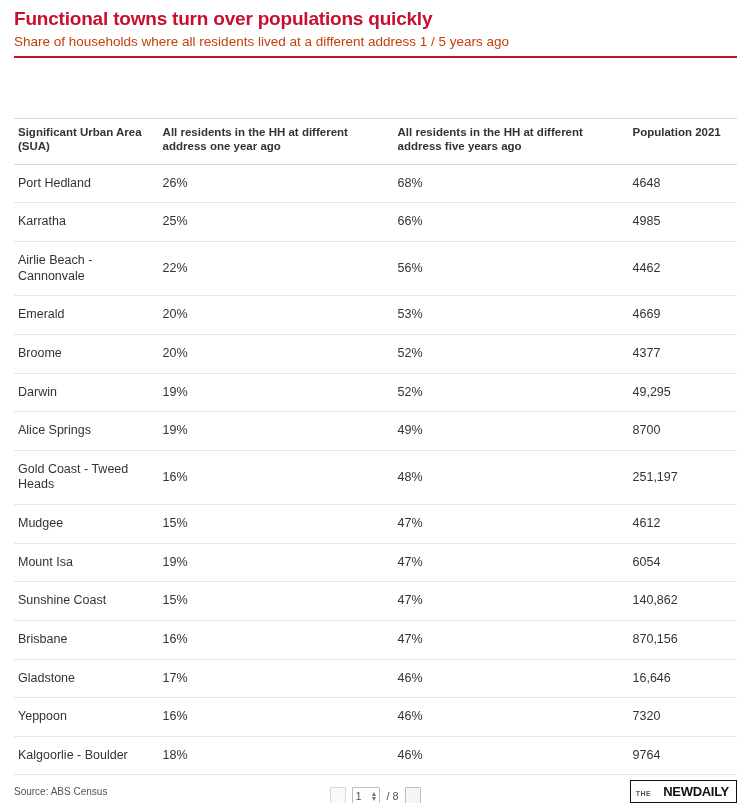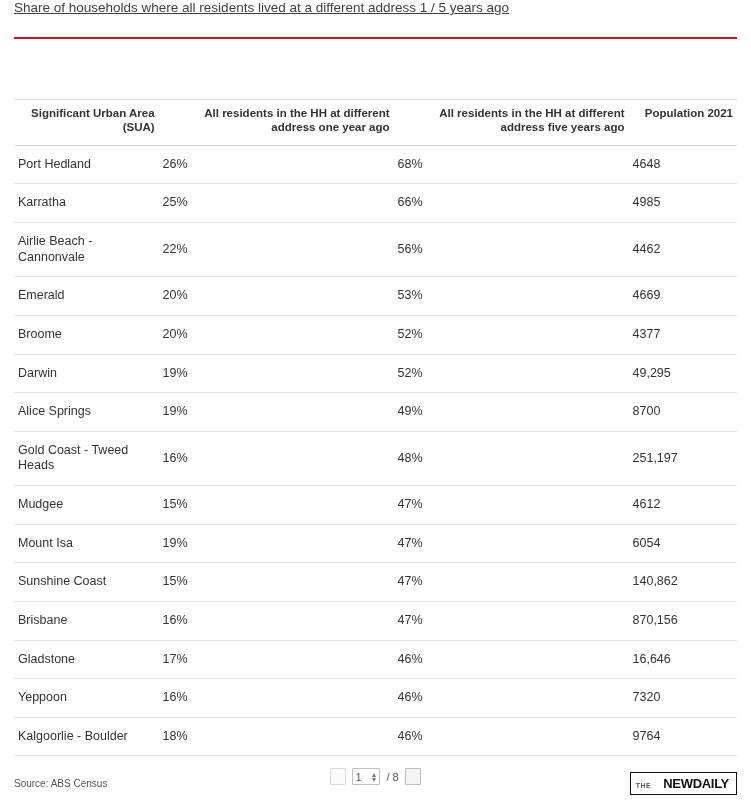--- a/index.html
+++ b/index.html
@@ -23,38 +23,37 @@
   }
   .title {
     font-size: 19px;
     font-weight: bold;
     color: #c8102e;
     margin: 8px 0 4px 0;
     letter-spacing: -0.2px;
   }
   .subtitle {
     font-size: 13.5px;
-    color: #404040;
-    margin: 0 0 22px 0;
-    text-decoration: underline;
+    color: #c2410c;
+    margin: 0 0 7px 0;
   }
   .rule {
     height: 2px;
     background: #c8102e;
     width: 100%;
     margin-bottom: 0;
   }
   table.data {
     width: 100%;
     border-collapse: collapse;
     table-layout: fixed;
     margin-top: 36px;
   }
   table.data th {
-    text-align: right;
+    text-align: left;
     vertical-align: top;
     font-size: 11.5px;
     font-weight: bold;
     color: #333333;
     padding: 6px 4px 10px 4px;
     line-height: 1.25;
   }
   thead tr {
     border-bottom: 1px solid #d8d8d8;
   }
@@ -152,20 +151,21 @@
     font-weight: bold;
     color: #111111;
     letter-spacing: -0.3px;
   }
 </style>
 </head>
 <body>
 
 <div class="page">
 
+  <div class="title">Functional towns turn over populations quickly</div>
   <div class="subtitle">Share of households where all residents lived at a different address 1 / 5 years ago</div>
   <div class="rule"></div>
 
   <table class="data">
     <colgroup>
       <col class="c0">
         <col class="c1">
         <col class="c2">
         <col class="c3">
     </colgroup>

